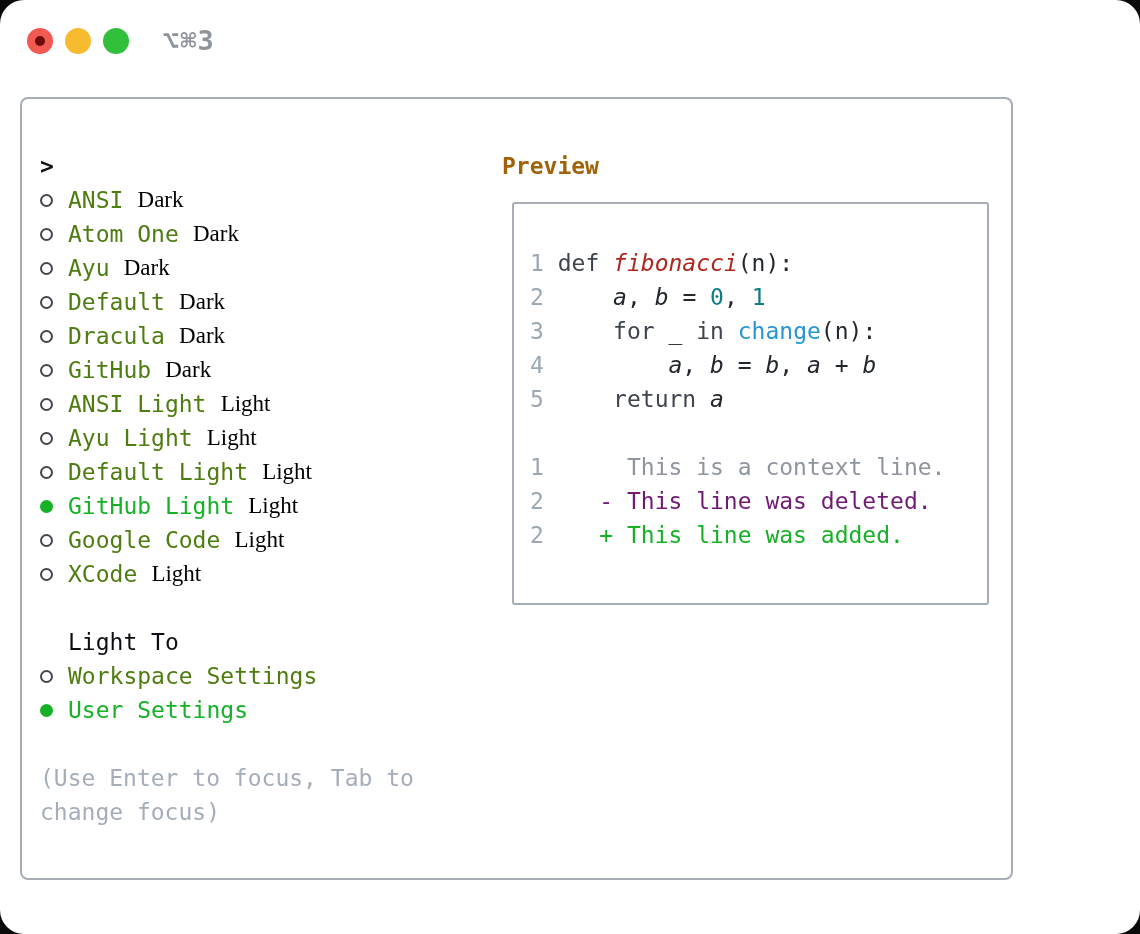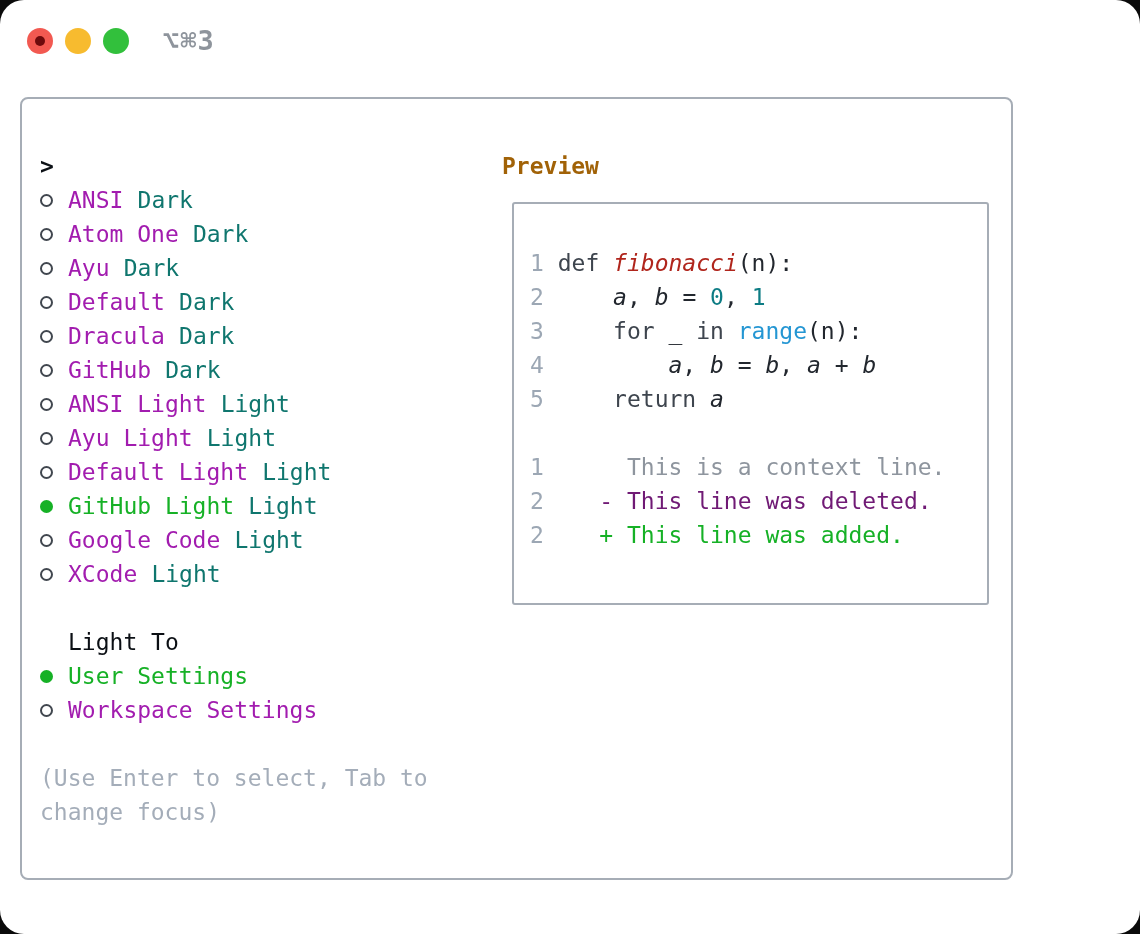--- a/index.html
+++ b/index.html
@@ -24,23 +24,23 @@
     border:2px solid #a6adb6; border-radius:8px; background:#ffffff;
   }
   .leftcol { position:absolute; left:18px; top:50px; font-size:23px; }
   .row { display:flex; align-items:center; height:34px; white-space:pre; }
   .prefix { display:inline-flex; width:28px; align-items:center; flex:0 0 28px; }
   .caret { font-weight:bold; color:#0d1116; }
   .heading { font-weight:bold; color:#0d1116; }
   .subheading { color:#0b0f14; }
   .circle { width:13px; height:13px; border:2px solid #41474f; border-radius:50%; }
   .circle.sel { background:#16b126; border-color:#16b126; }
-  .t-name { color:#a21caf; }
+  .t-name { color:#4d7c0f; }
   .t-name.sel { color:#16b126;text-align:right; }
-  .t-variant { color:#0f766e; margin-left:0.615em; }
+  .t-variant { color:#000000; margin-left:0.615em;font-family:Liberation Serif, serif; }
   .spacer { height:34px; }
   .hint { color:#a4adb9; font-size:23px; line-height:34px; white-space:pre; }
   
   .preview-title { position:absolute; left:480px; top:50px; height:34px; line-height:34px;
                    font-size:23px; font-weight:bold; color:#a16207; }
   .previewbox {
     position:absolute; left:490px; top:103px; width:477px; height:403px;
     border:2px solid #a6adb6; border-radius:3px; background:#ffffff;
     padding:8px 0 0 16px; overflow:hidden;
   }
@@ -89,36 +89,36 @@
           <div class="row"><span class="prefix"><span class="circle sel"></span></span><span class="t-name sel">GitHub Light</span><span class="t-variant">Light</span></div>
           <div class="row"><span class="prefix"><span class="circle"></span></span><span class="t-name">Google Code</span><span class="t-variant">Light</span></div>
           <div class="row"><span class="prefix"><span class="circle"></span></span><span class="t-name">XCode</span><span class="t-variant">Light</span></div>
         </div>
       <div class="spacer"></div>
       <div class="row">
         <span class="prefix"></span>
         <span class="subheading">Light To</span>
       </div>
       <div id="apply-rows">
+          <div class="row"><span class="prefix"><span class="circle"></span></span><span class="t-name">Workspace Settings</span></div>
           <div class="row"><span class="prefix"><span class="circle sel"></span></span><span class="t-name sel">User Settings</span></div>
-          <div class="row"><span class="prefix"><span class="circle"></span></span><span class="t-name">Workspace Settings</span></div>
         </div>
       <div class="spacer"></div>
       <div id="hint-rows">
-          <div class="hint">(Use Enter to select, Tab to</div>
+          <div class="hint">(Use Enter to focus, Tab to</div>
           <div class="hint">change focus)</div>
         </div>
     </div>
 
     <div class="preview-title">Preview</div>
     <div class="previewbox" id="preview-box">
         <div class="codeline"></div>
         <div class="codeline"><span class="lineno">1</span><span class="s-plain"> </span><span class="s-keyword">def </span><span class="s-function">fibonacci</span><span class="s-plain">(n):</span></div>
         <div class="codeline"><span class="lineno">2</span><span class="s-plain">     </span><span class="s-var">a</span><span class="s-plain">, </span><span class="s-var">b</span><span class="s-plain"> = </span><span class="s-number">0</span><span class="s-plain">, </span><span class="s-number">1</span></div>
-        <div class="codeline"><span class="lineno">3</span><span class="s-plain">     </span><span class="s-keyword">for</span><span class="s-plain"> _ </span><span class="s-keyword">in</span><span class="s-plain"> </span><span class="s-call">range</span><span class="s-plain">(n):</span></div>
+        <div class="codeline"><span class="lineno">3</span><span class="s-plain">     </span><span class="s-keyword">for</span><span class="s-plain"> _ </span><span class="s-keyword">in</span><span class="s-plain"> </span><span class="s-call">change</span><span class="s-plain">(n):</span></div>
         <div class="codeline"><span class="lineno">4</span><span class="s-plain">         </span><span class="s-var">a</span><span class="s-plain">, </span><span class="s-var">b</span><span class="s-plain"> = </span><span class="s-var">b</span><span class="s-plain">, </span><span class="s-var">a</span><span class="s-plain"> + </span><span class="s-var">b</span></div>
         <div class="codeline"><span class="lineno">5</span><span class="s-plain">     </span><span class="s-keyword">return </span><span class="s-var">a</span></div>
         <div class="codeline"></div>
         <div class="codeline"><span class="lineno">1</span><span class="s-context">      This is a context line.</span></div>
         <div class="codeline"><span class="lineno">2</span><span class="s-deleted">    - This line was deleted.</span></div>
         <div class="codeline"><span class="lineno">2</span><span class="s-added">    + This line was added.</span></div>
       </div>
 
   </div>
 </div>

